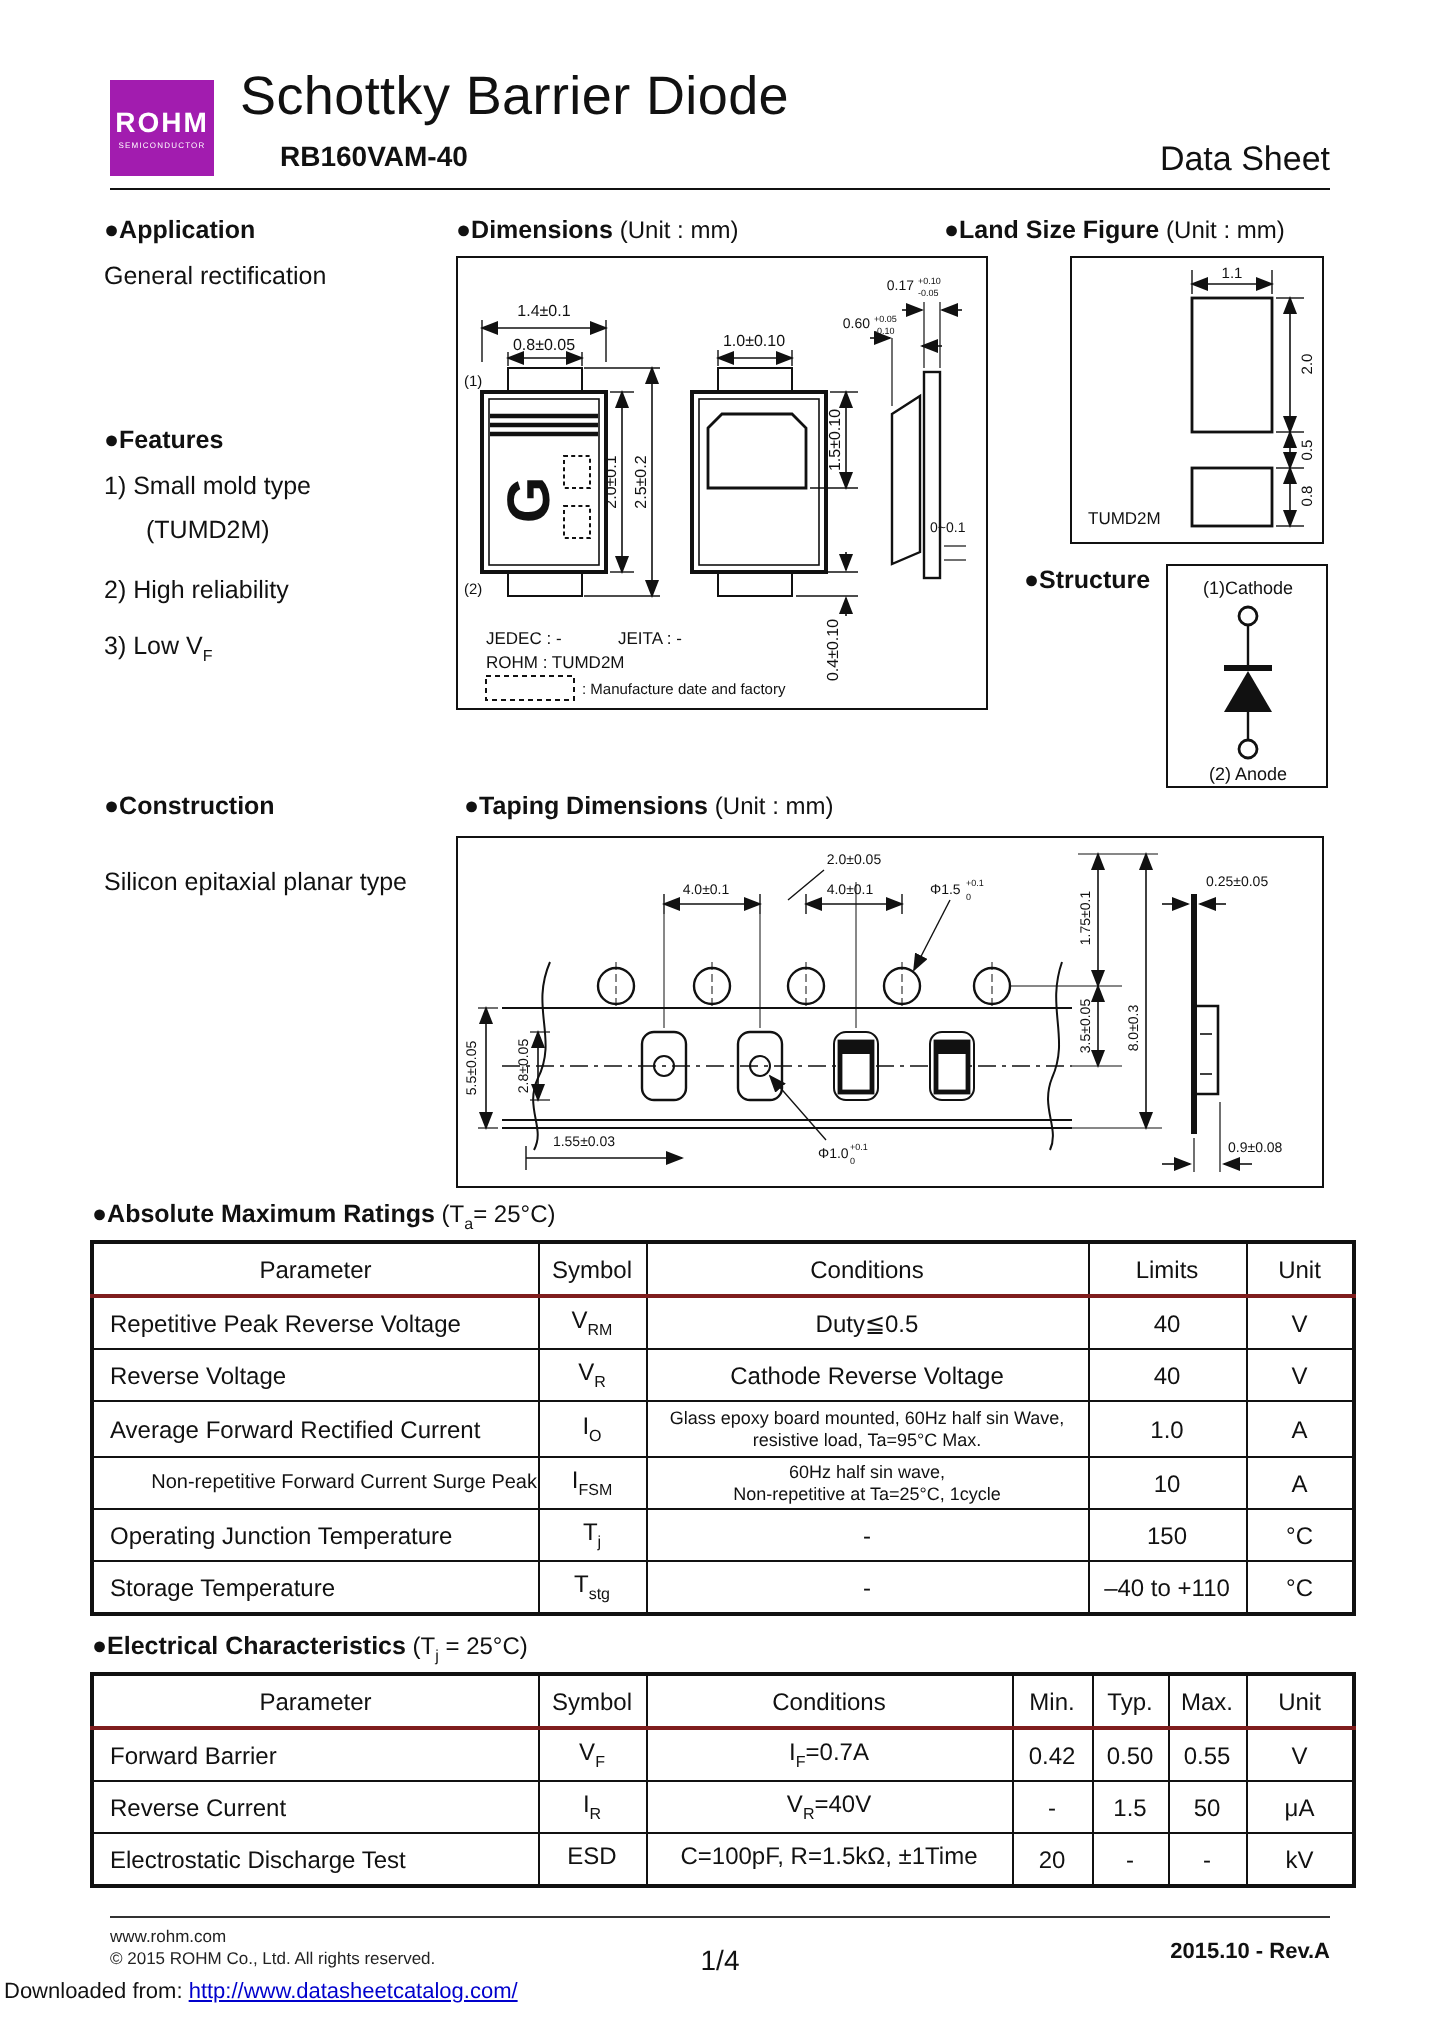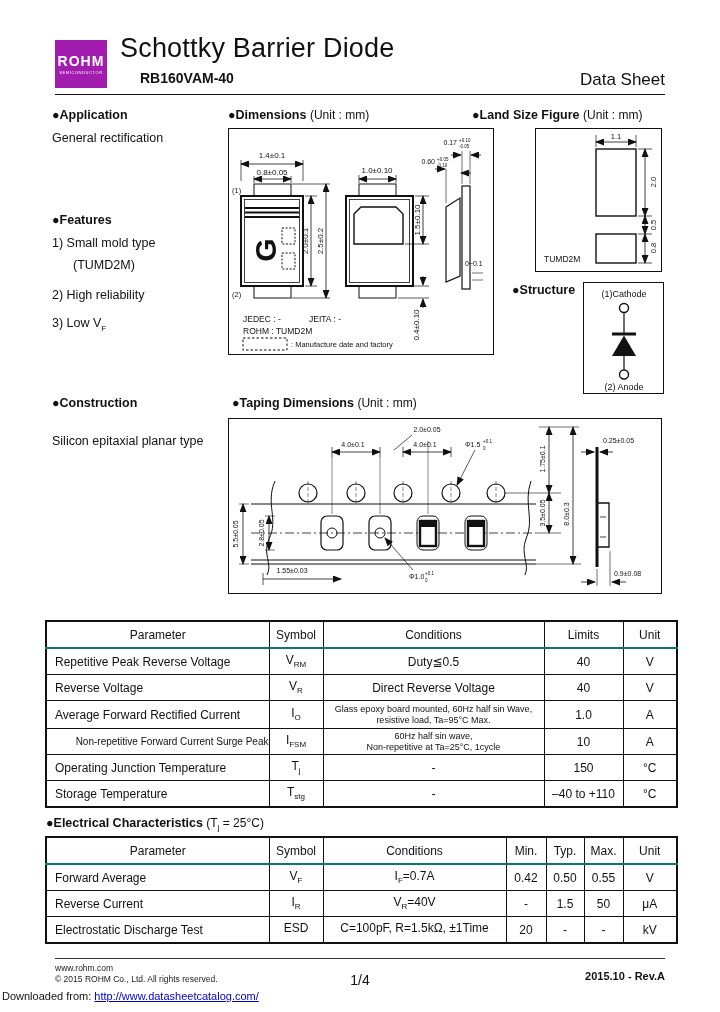--- a/index.html
+++ b/index.html
@@ -19,21 +19,21 @@
   .h1 .unit{font-weight:normal;font-size:12px;}
   .body-text{font-size:12.5px;}
   sub{font-size:8px;}
   .feat{font-size:12.5px;}
   .box{border:1.5px solid #111;}
   
   table{border-collapse:collapse;table-layout:fixed;width:631px;}
   table{border:2.5px solid #111;}
   td{border:1px solid #111;text-align:center;font-size:12px;color:#111;
      padding:0;height:25px;overflow:hidden;}
-  tr.hdr td{border-bottom:2px solid #0f766e;}
+  tr.hdr td{border-bottom:2px solid #7f1d1d;}
   td.pl{text-align:left;padding-left:8px;}
   td.small-param{font-size:10px;text-align:right;}
   .cond2{font-size:9px;line-height:1.2;}
   .symsub{font-size:8px;}
   
   .foot-line{left:55px;top:958px;width:610px;border-top:1px solid #333;height:0;}
   .foot-small{font-size:8.5px;color:#222;}
   .dl-line{font-size:11px;color:#111;}
   .dl-line a{color:#0000cc;}
   svg text{fill:#111;font-family:"Liberation Sans",sans-serif;}
@@ -314,20 +314,23 @@
       <text font-size="7" text-anchor="middle" transform="rotate(-90 35 114)" x="35" y="114">2.8±0.05</text>
       <text x="63" y="154" font-size="7" text-anchor="middle">1.55±0.03</text>
       <text x="180" y="160" font-size="7">Φ1.0</text>
       <text x="196" y="156" font-size="4.5">+0.1</text>
       <text x="196" y="163" font-size="4.5">0</text>
       <text x="374" y="24" font-size="7">0.25±0.05</text>
       <text x="385" y="157" font-size="7">0.9±0.08</text>
     </svg>
   </div>
 
+  <div class="abs h1" style="left:46px;top:600px;">
+    <span>●Absolute Maximum Ratings</span><span class="unit"><span> (T</span><sub>a</sub><span>= 25°C)</span></span>
+  </div>
   <div class="abs" style="left:45px;top:620px;">
     <table>
       <colgroup>
           <col style="width:223px">
           <col style="width:54px">
           <col style="width:221px">
           <col style="width:79px">
           <col style="width:54px">
         </colgroup>
       <tbody>
@@ -341,21 +344,21 @@
       <tr>
         <td class="pl">Repetitive Peak Reverse Voltage</td>
         <td><span>V</span><sub class="symsub">RM</sub></td>
         <td>Duty≦0.5</td>
         <td>40</td>
         <td>V</td>
       </tr>
       <tr>
         <td class="pl">Reverse Voltage</td>
         <td><span>V</span><sub class="symsub">R</sub></td>
-        <td>Direct Reverse Voltage</td>
+        <td>Cathode Reverse Voltage</td>
         <td>40</td>
         <td>V</td>
       </tr>
       <tr>
         <td class="pl">Average Forward Rectified Current</td>
         <td><span>I</span><sub class="symsub">O</sub></td>
         <td style="height:27px;">
               <div class="cond2">Glass epoxy board mounted, 60Hz half sin Wave,</div>
               <div class="cond2">resistive load, Ta=95°C Max.</div>
             </td>
@@ -408,21 +411,21 @@
           <tr class="hdr">
         <td>Parameter</td>
         <td>Symbol</td>
         <td>Conditions</td>
         <td>Min.</td>
         <td>Typ.</td>
         <td>Max.</td>
         <td>Unit</td>
       </tr>
       <tr>
-        <td class="pl">Forward Average</td>
+        <td class="pl">Forward Barrier</td>
         <td><span>V</span><sub class="symsub">F</sub></td>
         <td><span>I</span><sub class="symsub">F</sub><span>=0.7A</span></td>
         <td>0.42</td>
         <td>0.50</td>
         <td>0.55</td>
         <td>V</td>
       </tr>
       <tr>
         <td class="pl">Reverse Current</td>
         <td><span>I</span><sub class="symsub">R</sub></td>

